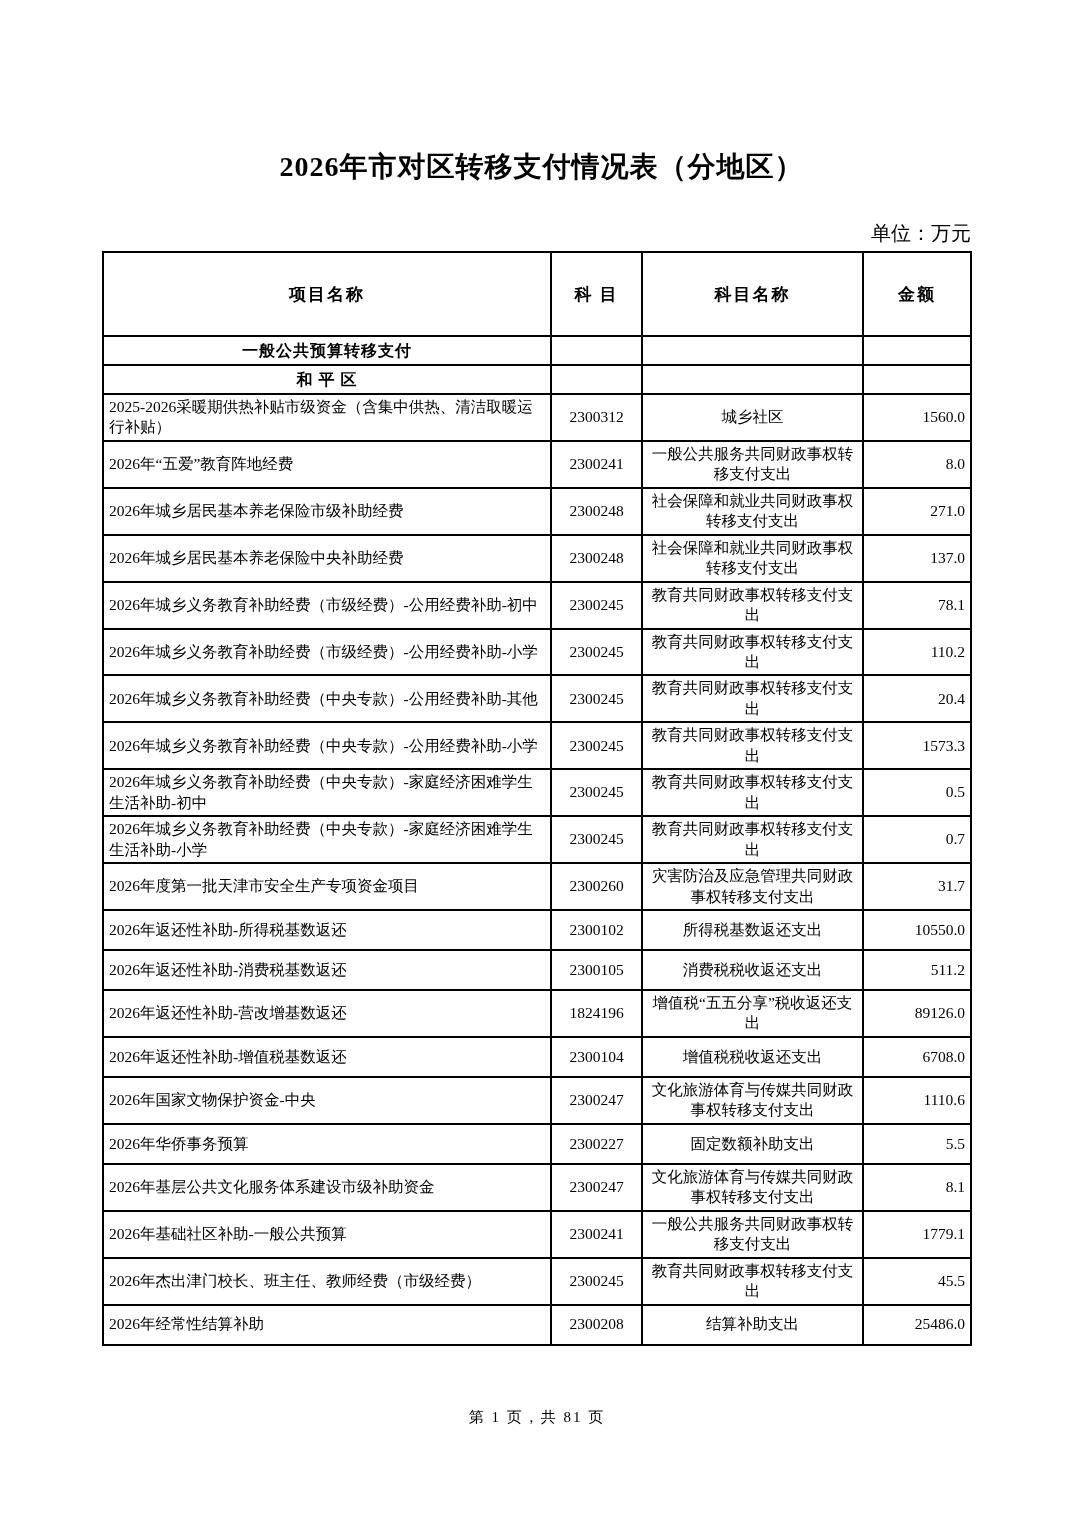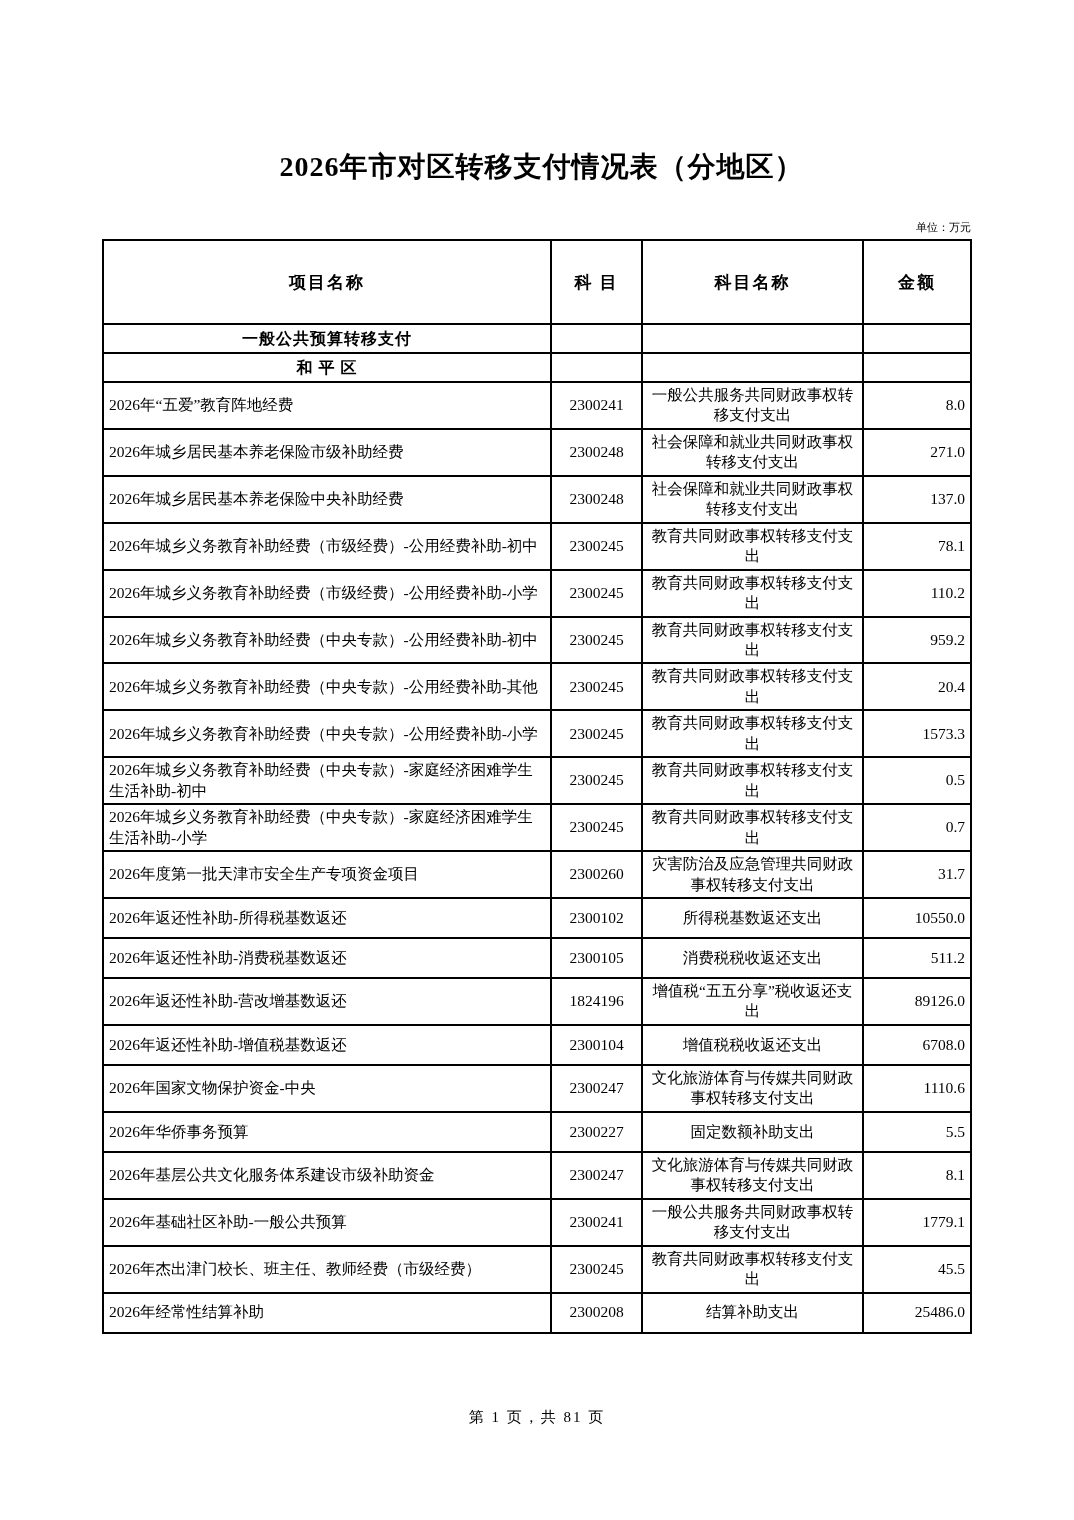--- a/index.html
+++ b/index.html
@@ -18,21 +18,21 @@
     text-align: center;
     font-size: 28px;
     font-weight: bold;
     letter-spacing: 1px;
     padding-left: 9px;
   }
   .unit-row {
     width: 868px;
     margin: 34px auto 4px auto;
     text-align: right;
-    font-size: 11px;
+    font-size: 20px;
   }
   table.doc {
     width: 868px;
     margin: 0 auto;
     border-collapse: collapse;
     table-layout: fixed;
   }
   .doc th, .doc td {
     border: 2px solid #000;
     padding: 2px 5px;
@@ -101,20 +101,26 @@
       <td class="c-subj"></td>
       <td class="c-amt"></td>
     </tr>
     <tr class="section">
       <td class="c-name">和 平 区</td>
       <td class="c-code"></td>
       <td class="c-subj"></td>
       <td class="c-amt"></td>
     </tr>
     <tr class="data">
+      <td class="c-name">2025-2026采暖期供热补贴市级资金（含集中供热、清洁取暖运行补贴）</td>
+      <td class="c-code">2300312</td>
+      <td class="c-subj">城乡社区</td>
+      <td class="c-amt">1560.0</td>
+    </tr>
+    <tr class="data">
       <td class="c-name">2026年“五爱”教育阵地经费</td>
       <td class="c-code">2300241</td>
       <td class="c-subj">一般公共服务共同财政事权转移支付支出</td>
       <td class="c-amt">8.0</td>
     </tr>
     <tr class="data">
       <td class="c-name">2026年城乡居民基本养老保险市级补助经费</td>
       <td class="c-code">2300248</td>
       <td class="c-subj">社会保障和就业共同财政事权转移支付支出</td>
       <td class="c-amt">271.0</td>
@@ -131,26 +137,20 @@
       <td class="c-subj">教育共同财政事权转移支付支出</td>
       <td class="c-amt">78.1</td>
     </tr>
     <tr class="data">
       <td class="c-name">2026年城乡义务教育补助经费（市级经费）-公用经费补助-小学</td>
       <td class="c-code">2300245</td>
       <td class="c-subj">教育共同财政事权转移支付支出</td>
       <td class="c-amt">110.2</td>
     </tr>
     <tr class="data">
-      <td class="c-name">2026年城乡义务教育补助经费（中央专款）-公用经费补助-初中</td>
-      <td class="c-code">2300245</td>
-      <td class="c-subj">教育共同财政事权转移支付支出</td>
-      <td class="c-amt">959.2</td>
-    </tr>
-    <tr class="data">
       <td class="c-name">2026年城乡义务教育补助经费（中央专款）-公用经费补助-其他</td>
       <td class="c-code">2300245</td>
       <td class="c-subj">教育共同财政事权转移支付支出</td>
       <td class="c-amt">20.4</td>
     </tr>
     <tr class="data">
       <td class="c-name">2026年城乡义务教育补助经费（中央专款）-公用经费补助-小学</td>
       <td class="c-code">2300245</td>
       <td class="c-subj">教育共同财政事权转移支付支出</td>
       <td class="c-amt">1573.3</td>

